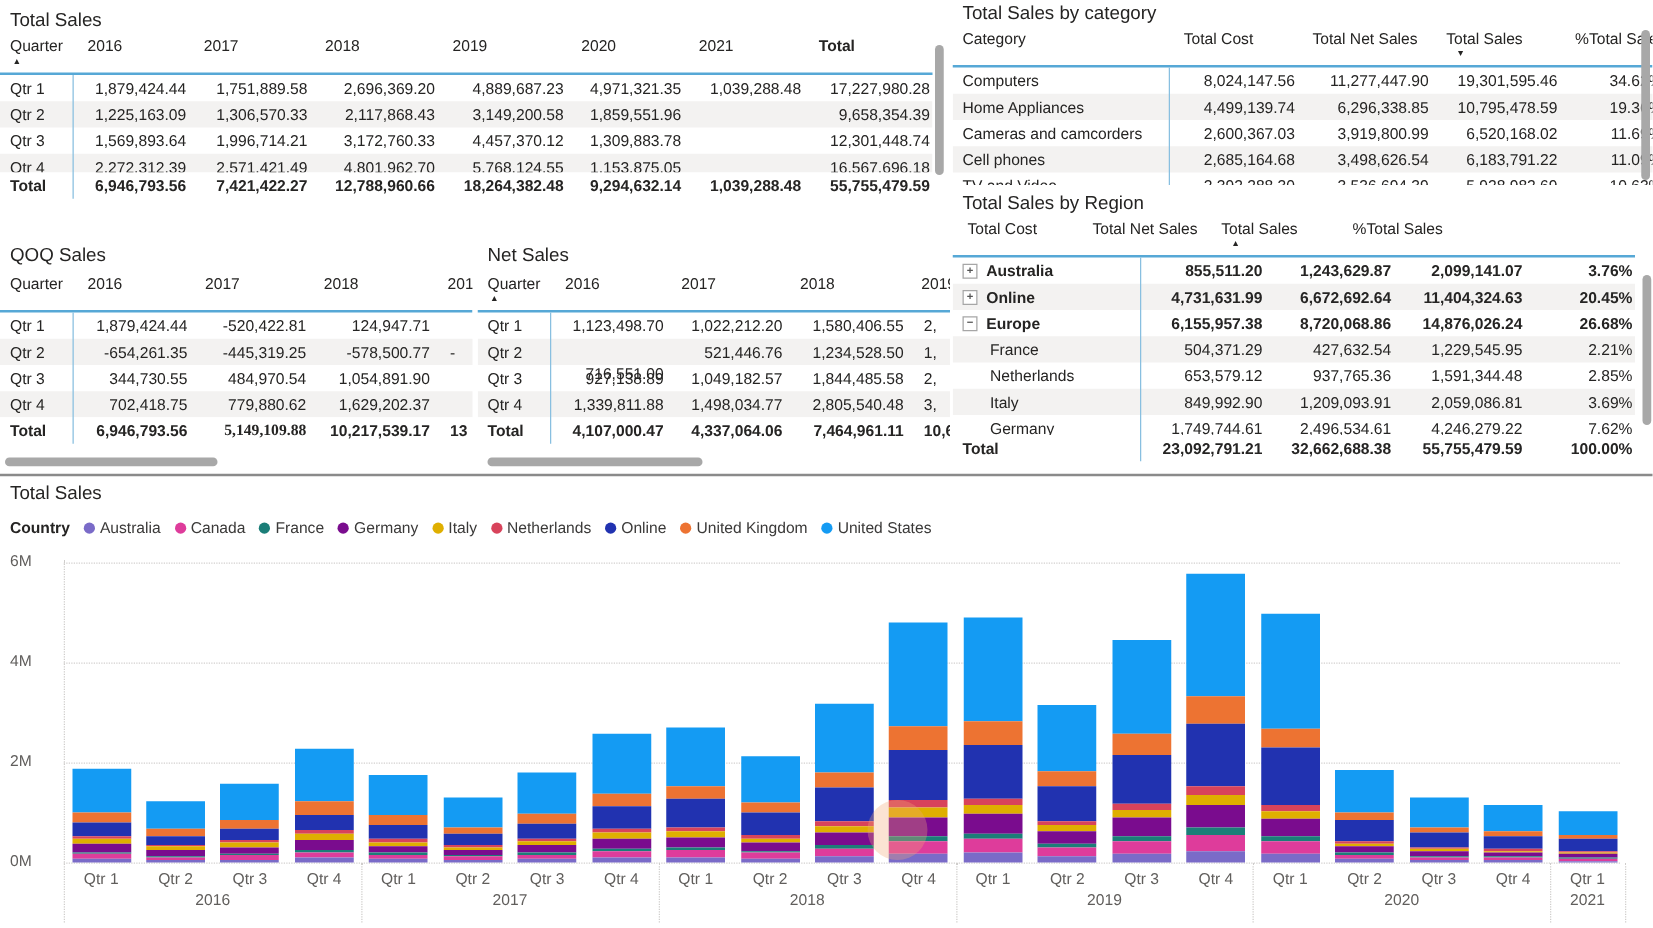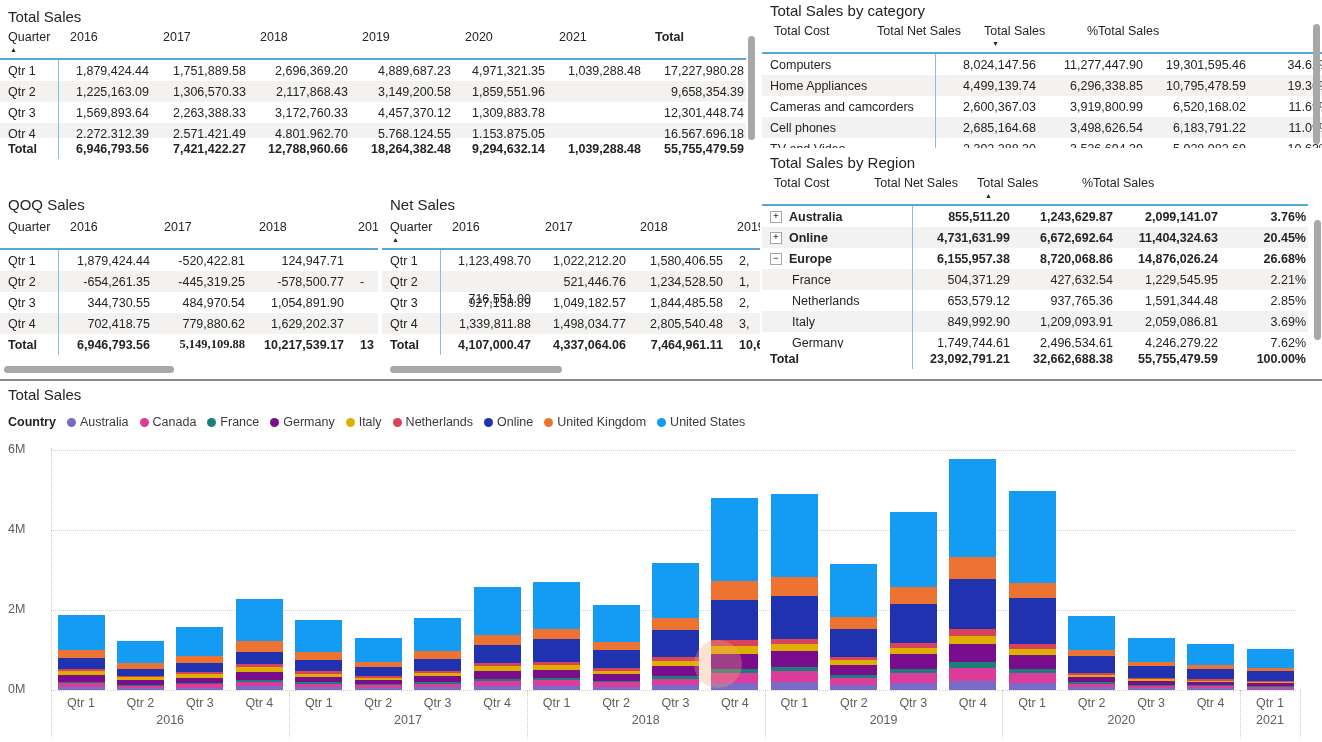--- a/index.html
+++ b/index.html
@@ -97,21 +97,21 @@
           <div class="cell num" style="width: 103px;">3,149,200.58</div>
           <div class="cell num" style="width: 94px;">1,859,551.96</div>
           <div class="cell num" style="width: 96px;"></div>
           <div class="cell num" style="width: 103px;">9,658,354.39</div>
         </div>
         <div class="trow" style="width: 746px;">
           <div class="cell lbl" style="width: 58px; padding-left: 8px;">
             <span>Qtr 3</span>
           </div>
           <div class="cell num" style="width: 93px;">1,569,893.64</div>
-          <div class="cell num" style="width: 97px;">2,263,388.33</div>
+          <div class="cell num" style="width: 97px;">1,996,714.21</div>
           <div class="cell num" style="width: 102px;">3,172,760.33</div>
           <div class="cell num" style="width: 103px;">4,457,370.12</div>
           <div class="cell num" style="width: 94px;">1,309,883.78</div>
           <div class="cell num" style="width: 96px;"></div>
           <div class="cell num" style="width: 103px;">12,301,448.74</div>
         </div>
         <div class="trow stripe" style="width: 746px;">
           <div class="cell lbl" style="width: 58px; padding-left: 8px;">
             <span>Qtr 4</span>
           </div>
@@ -138,20 +138,23 @@
       </div>
       <div class="vline" style="left: 58px; top: 58px; height: 99px;"></div>
     </div>
   <div class="sbar" style="left:748px;top:34px;width:7px;height:104px;"></div>
 </div>
 
 <div class="panel" id="p-cat" style="left:762px;top:0;width:560px;height:150px;">
   <div class="t-title" style="top:2px;">Total Sales by category</div>
   <div id="p-cat-table">
       <div class="hdr" style="left: 0px; top: 24px; width: 570px; height: 28px;">
+        <div class="hcol" style="width: 173px; padding-left: 8px;">
+          <span class="hcell">Category</span>
+        </div>
         <div class="hcol" style="width: 103px; padding-left: 12px;">
           <span class="hcell">Total Cost</span>
         </div>
         <div class="hcol" style="width: 107px; padding-left: 12px;">
           <span class="hcell">Total Net Sales</span>
         </div>
         <div class="hcol" style="width: 103px; padding-left: 12px;">
           <span class="hcell">Total Sales</span>
           <div class="arrow" style="margin-left: 8px;">▼</div>
         </div>

